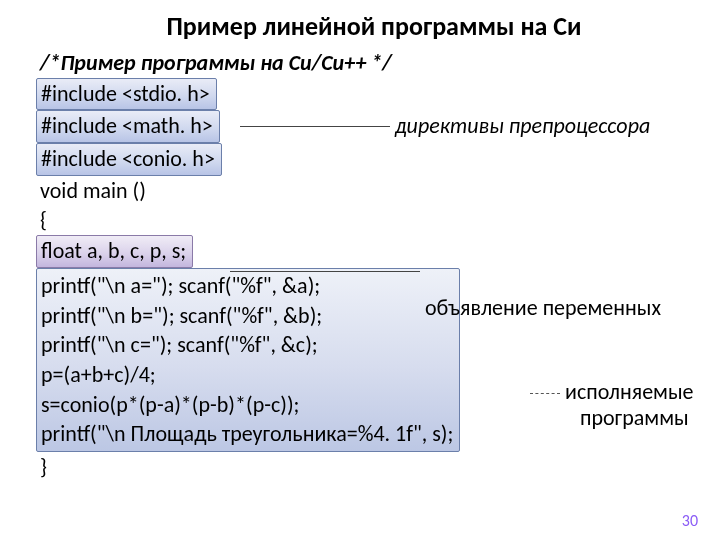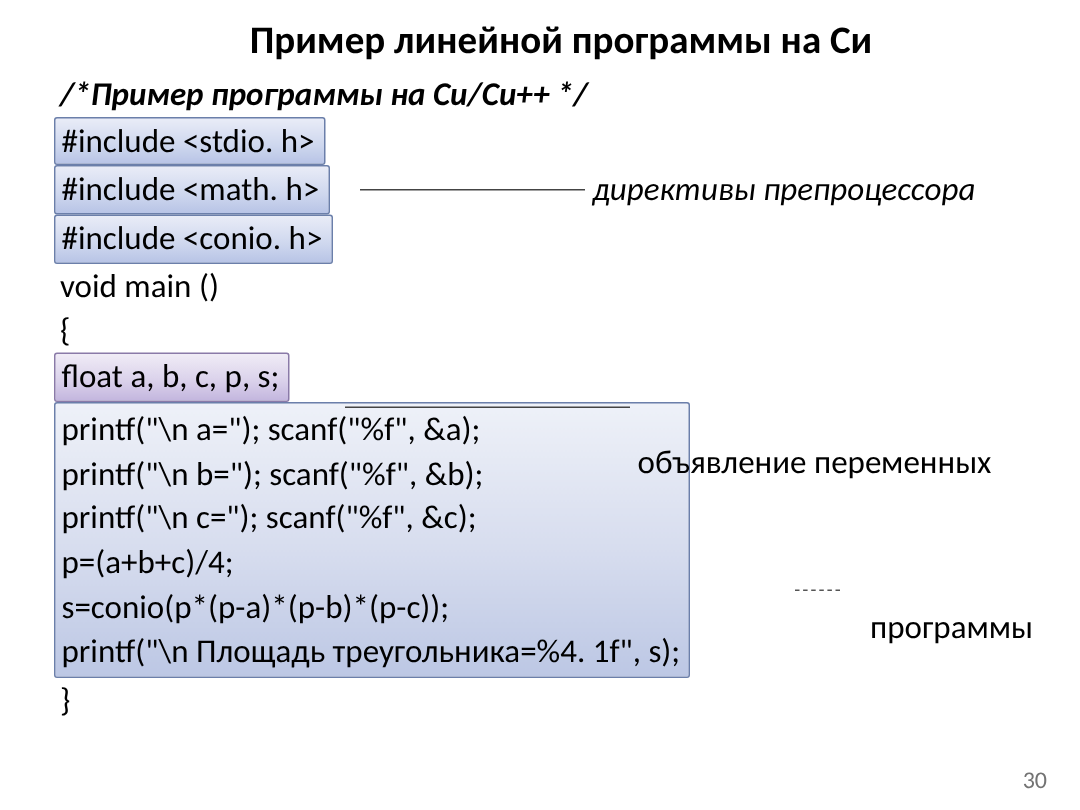--- a/index.html
+++ b/index.html
@@ -67,21 +67,21 @@
 }
 .conn-exec-dash {
   position: absolute;
   border-top: 1px dashed #555;
 }
 .page-num {
   position: absolute;
   bottom: 10px;
   right: 22px;
   font-size: 16px;
-  color: #737373;
+  color: #8b5cf6;
 }
 </style>
 </head>
 <body>
 
 <div class="slide">
 
   <div class="title">Пример линейной  программы на Си</div>
 
   <div class="line bold">/*Пример программы на Си/Си++  */</div>
@@ -116,16 +116,17 @@
 
   <div class="line">}</div>
 
   <div class="connector" style="left:240px; top:126px; width:150px;"></div>
   <div class="annotate" style="left:395px; top:112px;font-style:italic;">директивы препроцессора</div>
 
   <div class="connector" style="left:230px; top:271px; width:190px;"></div>
   <div class="annotate" style="left:425px; top:257px;margin-top:37px;">объявление переменных</div>
 
   <div class="conn-exec-dash" style="left:530px; top:393px; width:30px;"></div>
+  <div class="annotate" style="left:565px; top:378px;">исполняемые</div>
   <div class="annotate" style="left:580px; top:404px;">программы</div>
 
   <div class="page-num">30</div>
 </div>
 
 </body></html>

